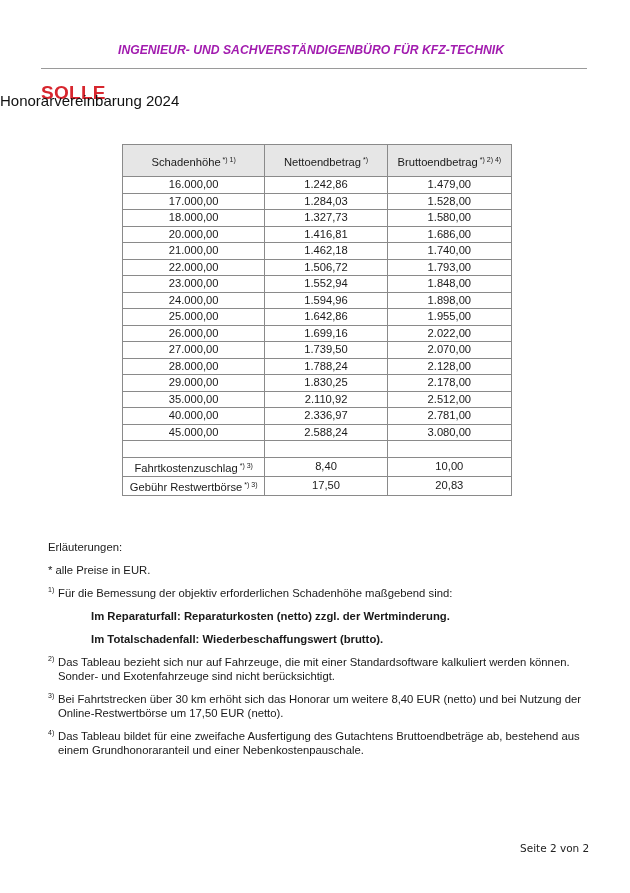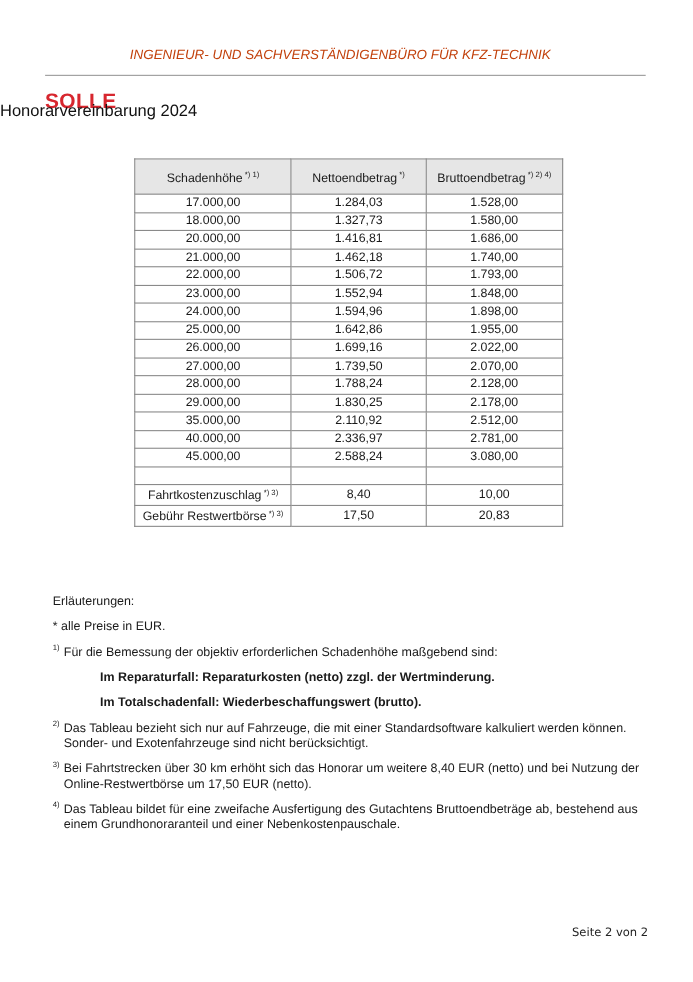--- a/index.html
+++ b/index.html
@@ -1,19 +1,19 @@
 <!DOCTYPE html>
 <html><head>
 <meta charset="utf-8">
 <style>
   html, body { margin:0; padding:0; background:#fff; }
   body { width:630px; height:893px; position:relative; font-family:"Liberation Sans", sans-serif; color:#1a1a1a; overflow:hidden; }
   .header { position:absolute; left:41px; top:38px; width:546px; height:30px; border-bottom:1px solid #9a9a9a; }
   .brand { position:absolute; left:0; top:0; font-weight:bold; font-size:19px; color:#d7262e; letter-spacing:0.3px;margin-top:44px; }
-  .tagline { position:absolute; left:77px; top:5px; font-weight:normal; font-style:italic; font-size:12.2px; color:#c2410c; }
+  .tagline { position:absolute; left:77px; top:5px; font-weight:bold; font-style:italic; font-size:12.2px; color:#a21caf; }
   .title { position:absolute; left:0; width:630px; top:92px; text-align:left; font-size:15px; color:#111; }
   table { position:absolute; left:122px; top:144px; width:390px; border-collapse:collapse; font-size:11.2px; }
   td, th { border:1px solid #8a8a8a; text-align:center; padding:0; height:15.5px; font-weight:normal; line-height:15px; }
   th { background:#e6e6e6; height:31px; }
   table { border:1.5px solid #333; }
   .c1 { width:142px; } .c2 { width:122px; } .c3 { width:124px; }
   sup { font-size:7px; vertical-align:4px; margin-left:2px; }
   .empty td { height:15.5px; }
   .notes { position:absolute; left:48px; top:540px; width:545px; font-size:11.3px; line-height:14px; color:#1a1a1a; }
   .notes p { margin:0 0 9px 0; }
@@ -34,20 +34,25 @@
 
 <table>
   <thead>
     <tr>
       <th class="c1"><span>Schadenhöhe</span><sup>*) 1)</sup></th>
       <th class="c2"><span>Nettoendbetrag</span><sup>*)</sup></th>
       <th class="c3"><span>Bruttoendbetrag</span><sup>*) 2) 4)</sup></th>
     </tr>
   </thead>
   <tbody id="rows">
+      <tr>
+        <td>16.000,00</td>
+        <td>1.242,86</td>
+        <td>1.479,00</td>
+      </tr>
       <tr>
         <td>17.000,00</td>
         <td>1.284,03</td>
         <td>1.528,00</td>
       </tr>
       <tr>
         <td>18.000,00</td>
         <td>1.327,73</td>
         <td>1.580,00</td>
       </tr>

